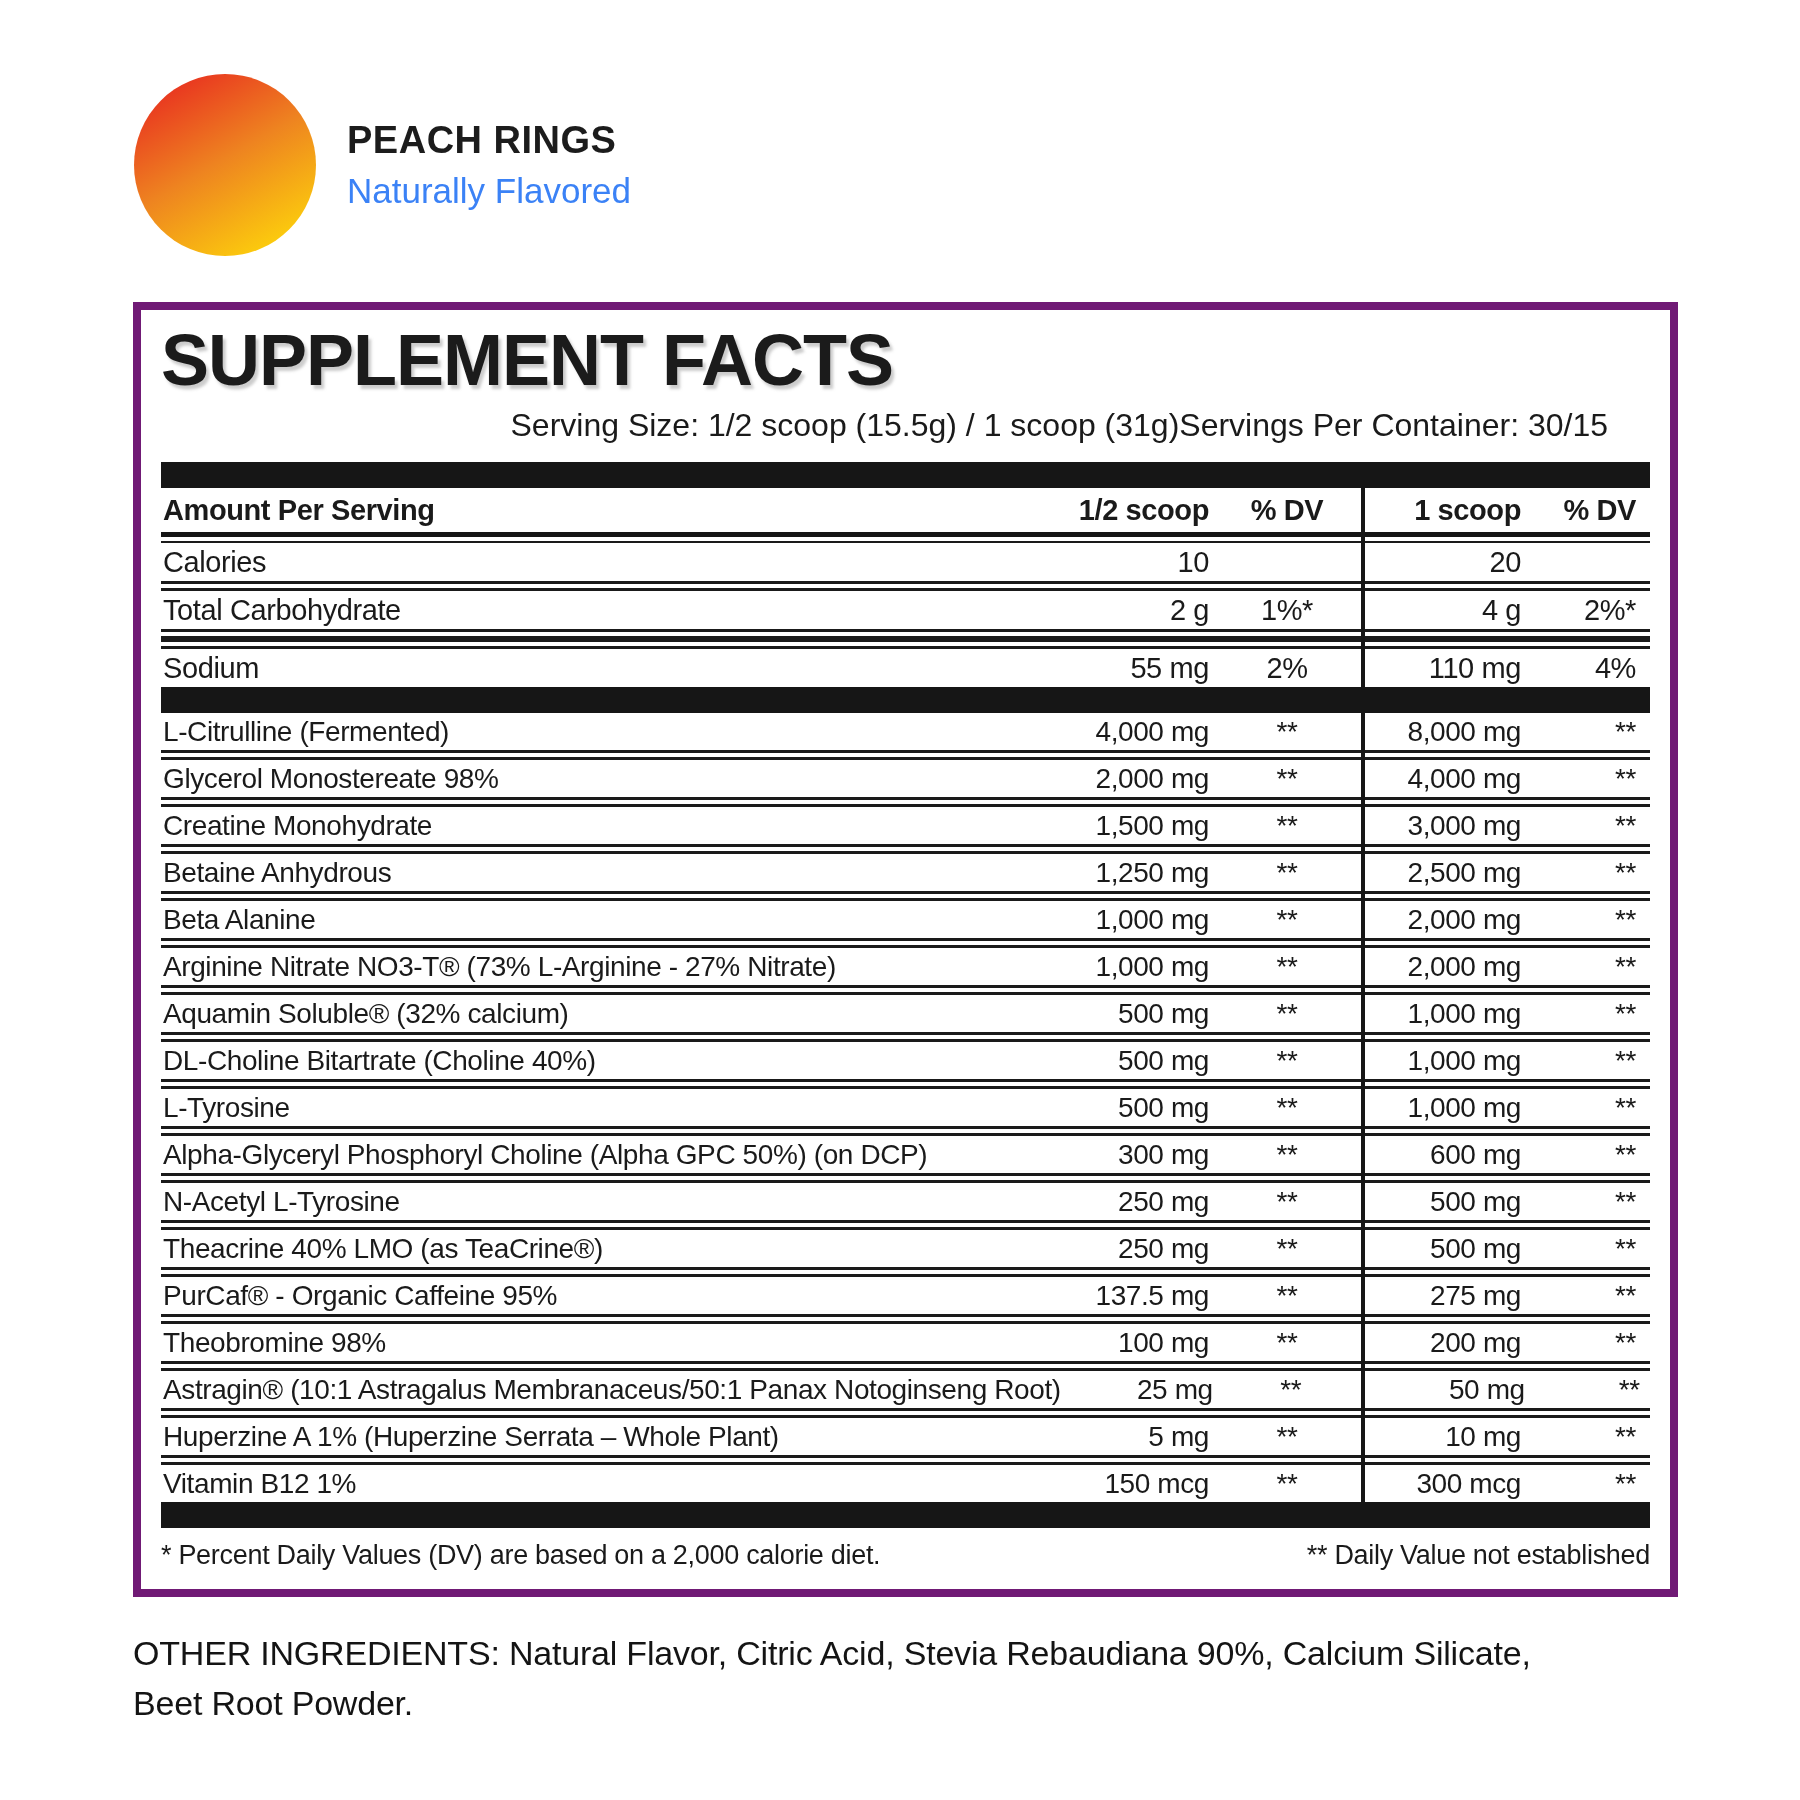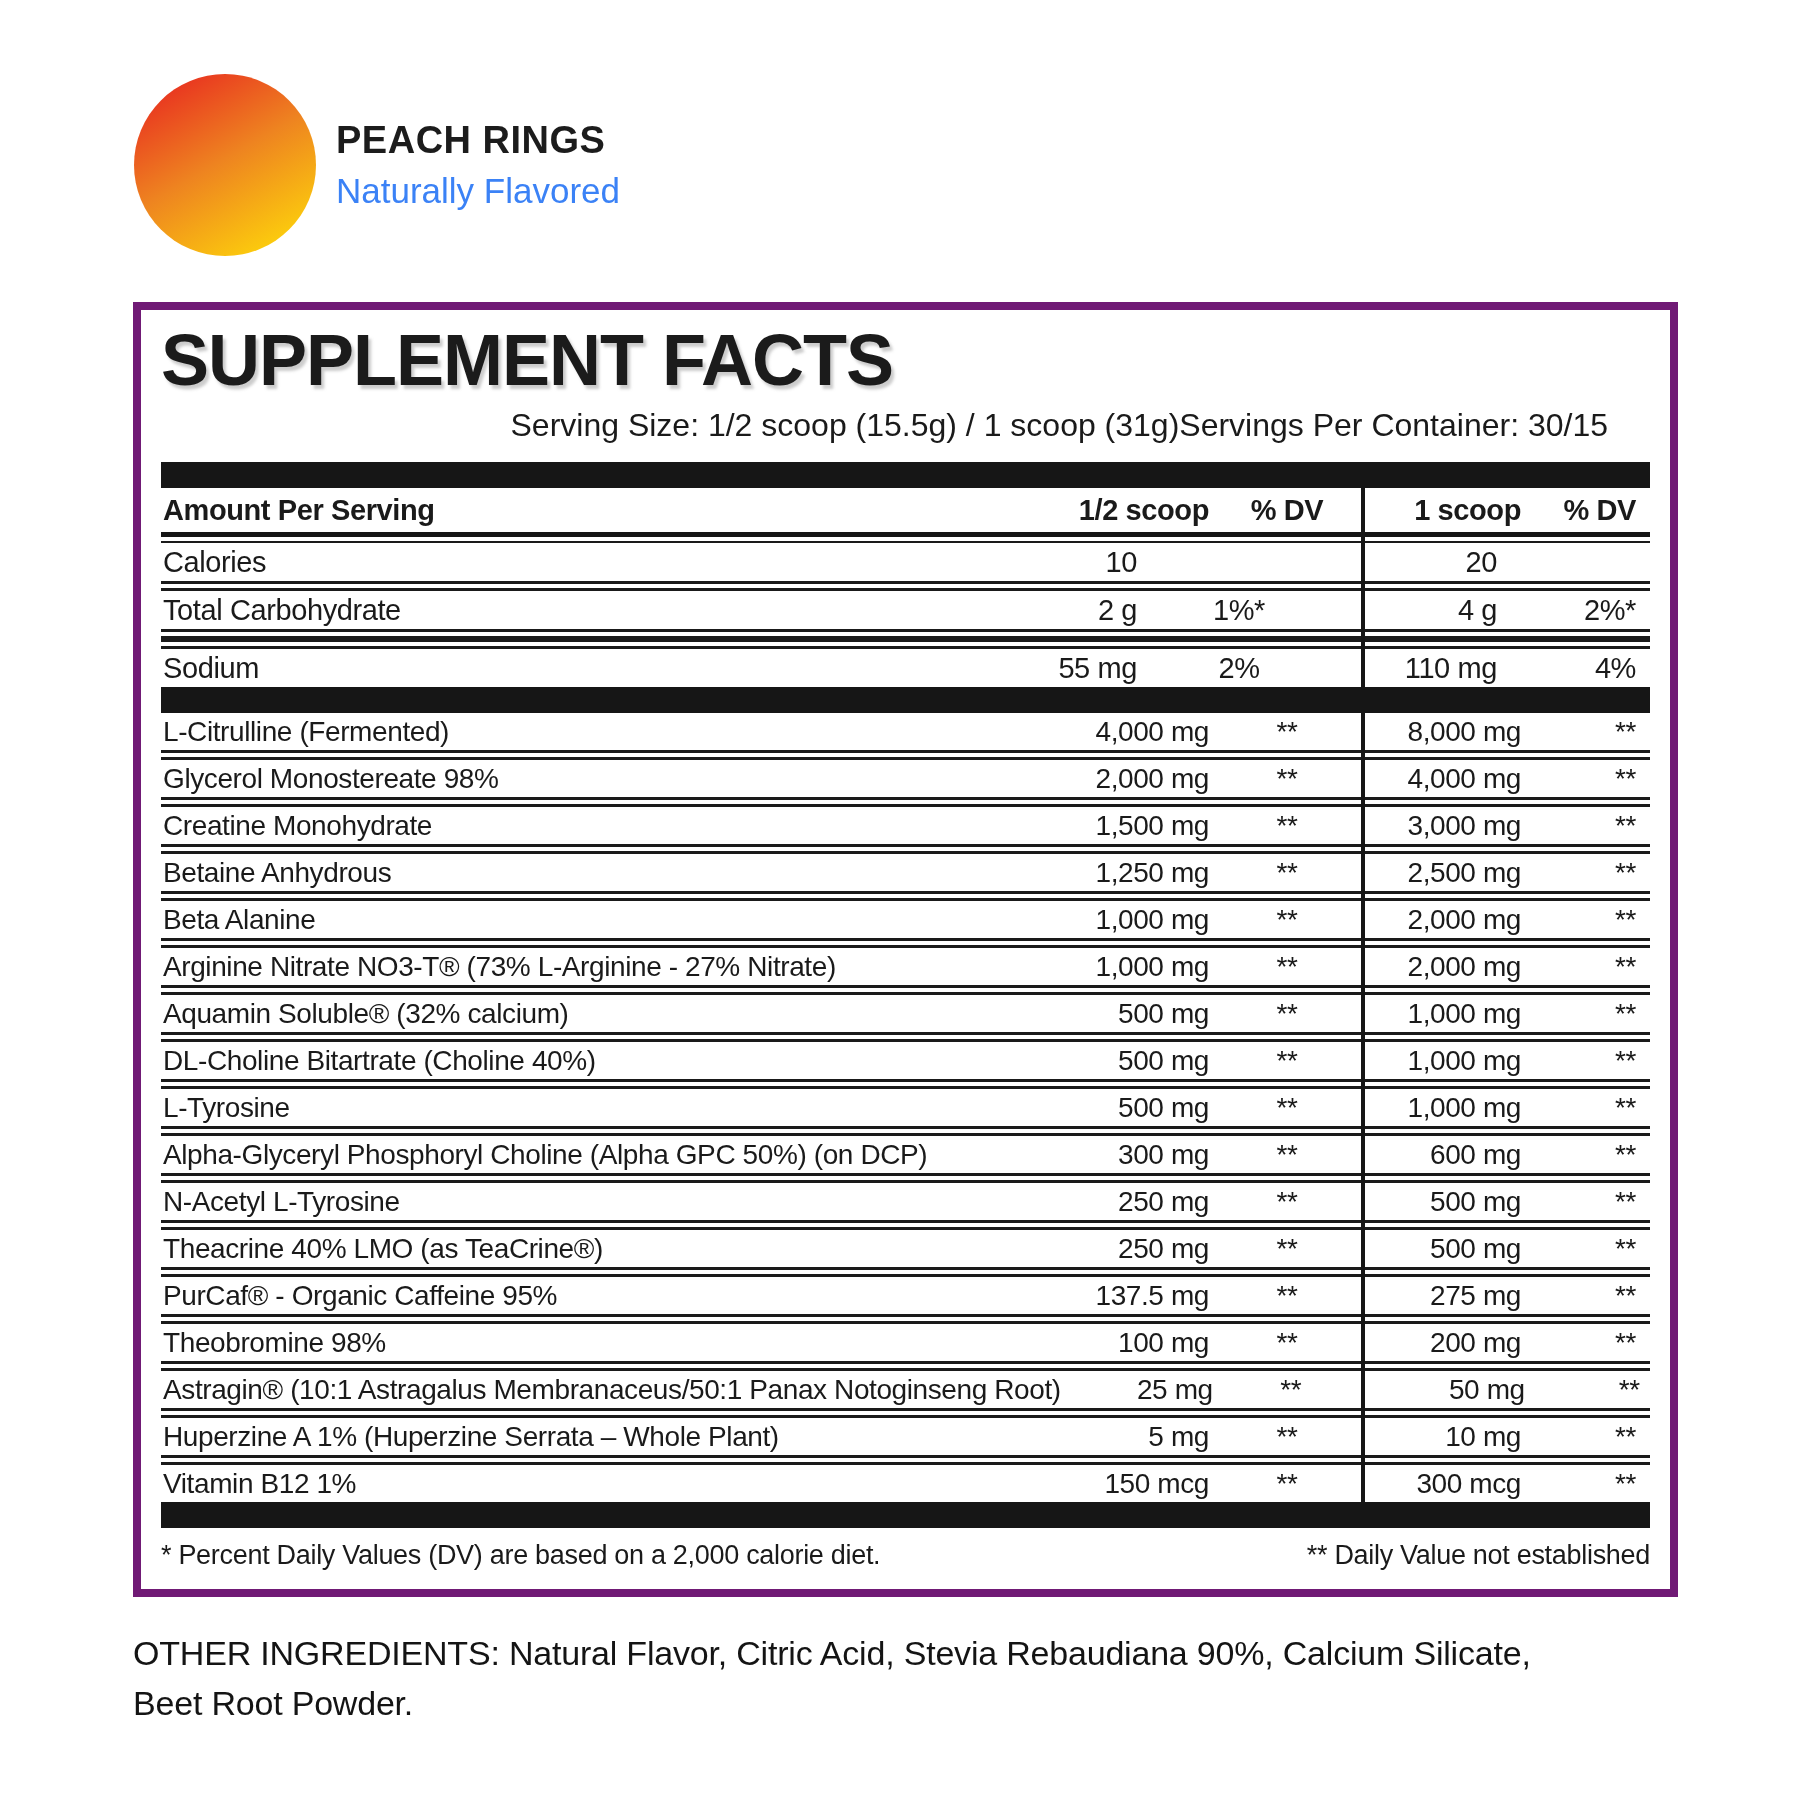--- a/index.html
+++ b/index.html
@@ -1,19 +1,19 @@
 <!DOCTYPE html>
 <html><head>
 <meta charset="utf-8">
 <style>
   html,body{margin:0;padding:0;background:#ffffff;}
   .page{position:relative;width:1800px;height:1800px;background:#ffffff;overflow:hidden;
         font-family:"Liberation Sans","DejaVu Sans",sans-serif;color:#1a1a1a;}
   
-  .brand{display:flex;align-items:center;gap:20px;margin:74px 0 0 134px;}
+  .brand{display:flex;align-items:center;gap:31px;margin:74px 0 0 134px;}
   .logo{width:182px;height:182px;border-radius:50%;
         background:linear-gradient(150deg,#e82a20 6%,#ee8420 48%,#fed70a 94%);}
   .brand-text{display:flex;flex-direction:column;}
   .flavor{font-size:38px;font-weight:bold;color:#1c1c1c;letter-spacing:0.5px;}
   .subtitle{font-size:35px;color:#3b82f6;margin-top:9px;}
   
   .facts-box{box-sizing:border-box;margin:46px 0 0 133px;width:1545px;
              border:8px solid #701a75;padding:14px 20px 8px 20px;background:#fff;}
   .facts-title{font-size:72px;font-weight:bold;letter-spacing:-1px;line-height:1.02;
                color:#1b1b1b;text-shadow:3px 4px 3px rgba(110,110,110,0.35);}
@@ -24,21 +24,21 @@
   .table-area{position:relative;}
   .v-divider{position:absolute;left:1200px;top:0;bottom:0;width:4px;background:#161616;}
   .trow{display:grid;grid-template-columns:1fr 160px 140px 180px 113px;
         align-items:center;min-height:37px;font-size:28px;letter-spacing:-0.4px;white-space:nowrap;}
   .trow.header{font-weight:bold;min-height:44px;font-size:29px;}
   .cell.name{text-align:left;padding-left:2px;}
   .cell.amt{text-align:right;padding-right:8px;}
   .cell.dv{text-align:center;}
   .cell.amt2{text-align:right;padding-right:16px;}
   .cell.dv2{text-align:right;padding-right:14px;}
-  .nutrient-section .trow{min-height:38px;font-size:29px;gap:24px;}
+  .nutrient-section .trow{min-height:38px;font-size:29px;}
   .sep{height:4px;border-top:3px solid #1a1a1a;border-bottom:3px solid #1a1a1a;}
   .rule-thick{height:4px;border-top:5px solid #141414;border-bottom:2px solid #1a1a1a;}
   .footnote-row{display:flex;justify-content:space-between;align-items:baseline;
                 font-size:27px;padding:12px 0 10px 0;letter-spacing:-0.3px;}
   
   .other{margin:32px 0 0 133px;width:1430px;font-size:34px;line-height:1.45;
          color:#141414;letter-spacing:-0.2px;}
 </style>
 </head>
 <body>

